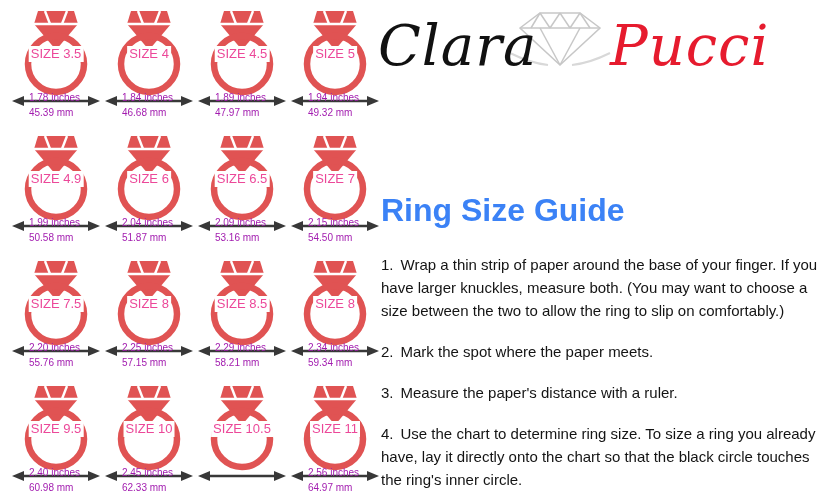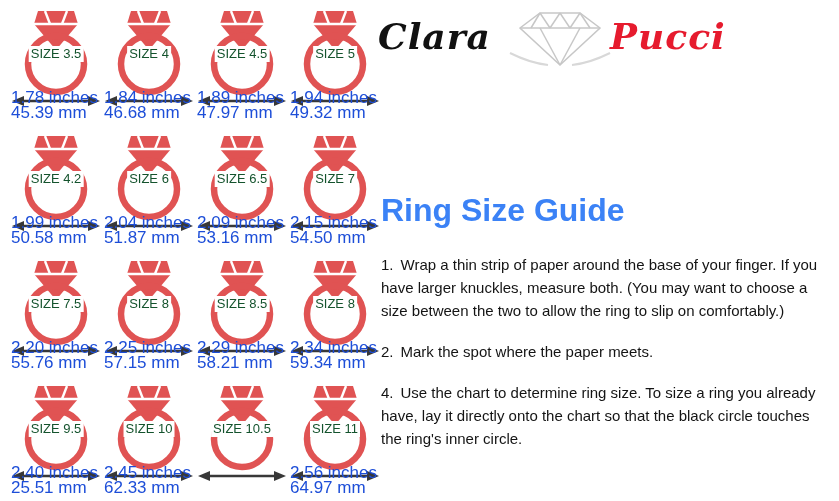--- a/index.html
+++ b/index.html
@@ -18,37 +18,37 @@
   .ring-cell { position: relative; }
   .ring-svg { position: absolute; top: 0; left: 0; }
   .dia { fill: #e05353; }
   .facet { stroke: #ffffff; stroke-width: 2.4; }
   .band { fill: none; stroke: #e05353; stroke-width: 6.5; }
   .arrow line { stroke: #383838; stroke-width: 2.4; }
   .arrow polygon { fill: #383838; }
   .size-label {
     position: absolute; top: 41px; left: 48px; transform: translateX(-50%);
     background: #ffffff; padding: 0 2px;
-    font-size: 13px; color: #14532d; white-space: nowrap; line-height: 16px; text-align: right;
+    font-size: 13px; color: #ec4899; white-space: nowrap; line-height: 16px; text-align: right;
   }
   .measure {
     position: absolute; top: 86px; left: 0; width: 100%;
-    text-align: center; font-size: 17px; line-height: 14.5px; color: #1d4ed8;
+    text-align: center; font-size: 10px; line-height: 14.5px; color: #a21caf;
   }
   .measure .inner { display: inline-block; text-align: left; }
 
   
   .brand { position: absolute; left: 378px; top: 6px; width: 400px; height: 92px; }
   .brand-diamond { position: absolute; left: 126px; top: 2px; }
   .brand-diamond .dline { stroke: #c7c7c7; stroke-width: 1.5; fill: none; }
   .brand-diamond .wing { stroke: #d8d8d8; stroke-width: 2; fill: none; }
   .brand-script {
     position: absolute; top: 12px; line-height: 1;
-    font-family: "DejaVu Serif", serif; font-style: italic; font-weight: bold;
-    font-size: 36px; letter-spacing: 1px; white-space: nowrap;
+    font-family: "DejaVu Serif", serif; font-style: italic; font-weight: normal;
+    font-size: 56px; letter-spacing: 1px; white-space: nowrap;
   }
   .brand-first { left: 0; color: #111111; }
   .brand-second { left: 232px; color: #e61b2e; }
 
   
   .guide { position: absolute; left: 381px; top: 192px; width: 452px; }
   .guide-title {
     margin: 0 0 24px 0; font-size: 32px; font-weight: bold; color: #3b82f6;
   }
   .step { font-size: 15px; line-height: 23px; margin: 16px 0 18px 0; color: #141414; }
@@ -143,21 +143,21 @@
           <line class="facet" x1="37" y1="6" x2="42" y2="19"></line>
           <line class="facet" x1="59" y1="6" x2="54" y2="19"></line>
         </g>
       <circle class="band" cx="48" cy="59" r="28"></circle>
       <g class="arrow">
           <line x1="13" y1="96" x2="83" y2="96"></line>
           <polygon points="4,96 16,91 16,101"></polygon>
           <polygon points="92,96 80,91 80,101"></polygon>
         </g>
     </svg>
-    <span class="size-label">SIZE 4.2</span>
+    <span class="size-label">SIZE 4.9</span>
     <div class="measure"><div class="inner"><div>1.99 inches</div><div>50.58 mm</div></div></div>
   </div>
 
   <div class="ring-cell">
     <svg class="ring-svg" width="93" height="104" viewBox="0 0 93 104">
       <g>
           <polygon class="dia" points="30,6 66,6 70,19 48,45 26,19"></polygon>
           <line class="facet" x1="26" y1="19" x2="70" y2="19"></line>
           <line class="facet" x1="37" y1="6" x2="42" y2="19"></line>
           <line class="facet" x1="59" y1="6" x2="54" y2="19"></line>
@@ -296,21 +296,21 @@
           <line class="facet" x1="59" y1="6" x2="54" y2="19"></line>
         </g>
       <circle class="band" cx="48" cy="59" r="28"></circle>
       <g class="arrow">
           <line x1="13" y1="96" x2="83" y2="96"></line>
           <polygon points="4,96 16,91 16,101"></polygon>
           <polygon points="92,96 80,91 80,101"></polygon>
         </g>
     </svg>
     <span class="size-label">SIZE 9.5</span>
-    <div class="measure"><div class="inner"><div>2.40 inches</div><div>25.51 mm</div></div></div>
+    <div class="measure"><div class="inner"><div>2.40 inches</div><div>60.98 mm</div></div></div>
   </div>
 
   <div class="ring-cell">
     <svg class="ring-svg" width="93" height="104" viewBox="0 0 93 104">
       <g>
           <polygon class="dia" points="30,6 66,6 70,19 48,45 26,19"></polygon>
           <line class="facet" x1="26" y1="19" x2="70" y2="19"></line>
           <line class="facet" x1="37" y1="6" x2="42" y2="19"></line>
           <line class="facet" x1="59" y1="6" x2="54" y2="19"></line>
         </g>
@@ -383,15 +383,16 @@
   <span class="brand-script brand-second">Pucci</span>
 </div>
 
 <div class="guide">
   <h1 class="guide-title">Ring Size Guide</h1>
 
   <p class="step"><span class="step-num">1.</span><span>Wrap a thin strip of paper around the base of your finger. If you have larger knuckles, measure both. (You may want to choose a size between the two to allow the ring to slip on comfortably.)</span></p>
 
   <p class="step"><span class="step-num">2.</span><span>Mark the spot where the paper meets.</span></p>
 
+  <p class="step"><span class="step-num">3.</span><span>Measure the paper's distance with a ruler.</span></p>
 
   <p class="step"><span class="step-num">4.</span><span>Use the chart to determine ring size. To size a ring you already have, lay it directly onto the chart so that the black circle touches the ring's inner circle.</span></p>
 </div>
 
 </body></html>

